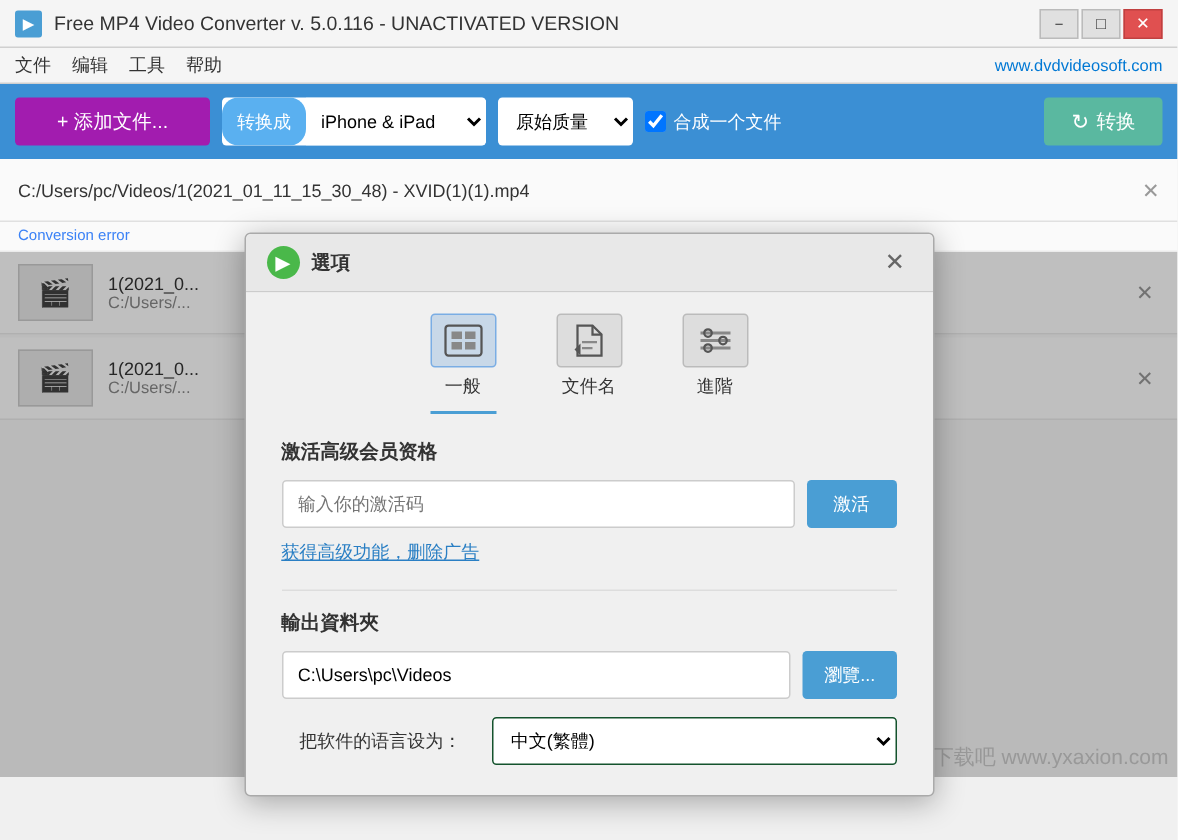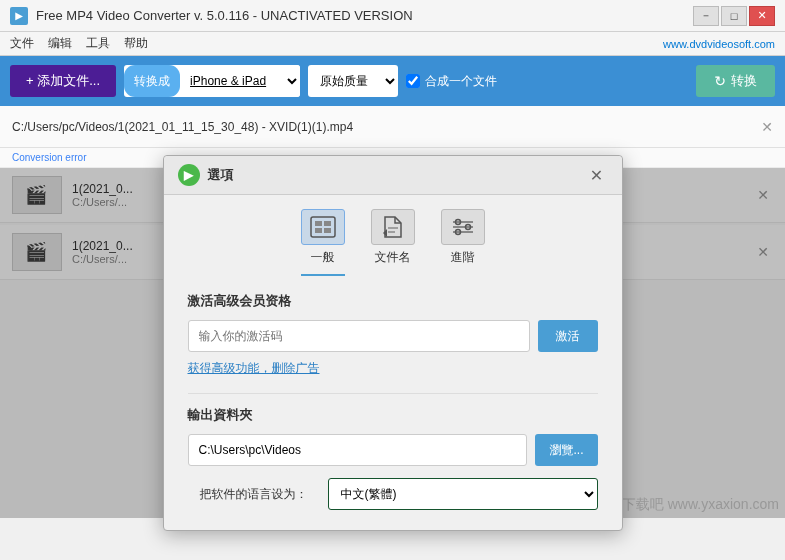--- a/index.html
+++ b/index.html
@@ -58,24 +58,24 @@
     
     .toolbar {
       background: #3b8fd4;
       padding: 8px 10px;
       display: flex;
       align-items: center;
       gap: 8px;
       height: 50px;
     }
     .btn-add {
-      background: #4c1d95;
+      background: #a21caf;
       border: none;
       color: white;
-      padding: 7px 16px;
+      padding: 7px 28px;
       font-size: 13px;
       cursor: pointer;
       border-radius: 3px;
       display: flex;
       align-items: center;
       gap: 5px;
       white-space: nowrap;
     }
     .convert-select-wrap {
       display: flex;
@@ -97,21 +97,20 @@
       border-radius: 11px;
     }
     .convert-select {
       border: none;
       outline: none;
       font-size: 12px;
       padding: 0 6px;
       height: 100%;
       min-width: 120px;
       background: white;
-      text-decoration: underline;
     }
     .quality-select {
       height: 32px;
       border: none;
       outline: none;
       font-size: 12px;
       padding: 0 8px;
       background: white;
       border-radius: 3px;
       min-width: 90px;
@@ -244,21 +243,21 @@
     .modal-title { font-size: 13px; font-weight: bold; color: #333; }
     .modal-close-btn {
       background: none; border: none; font-size: 16px; cursor: pointer; color: #666;
       width: 22px; height: 22px; display: flex; align-items: center; justify-content: center;
     }
 
     
     .modal-tabs {
       display: flex;
       justify-content: center;
-      gap: 26px;
+      gap: 40px;
       padding: 14px 0 0 0;
       background: #f0f0f0;
     }
     .modal-tab {
       display: flex;
       flex-direction: column;
       align-items: center;
       gap: 4px;
       cursor: pointer;
       padding-bottom: 8px;

